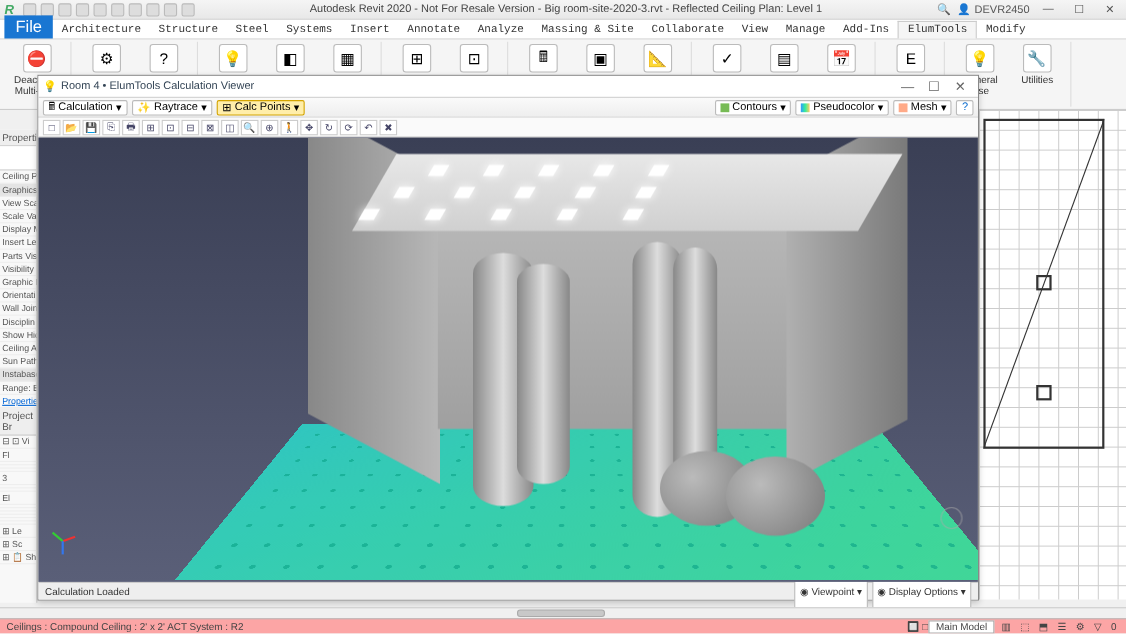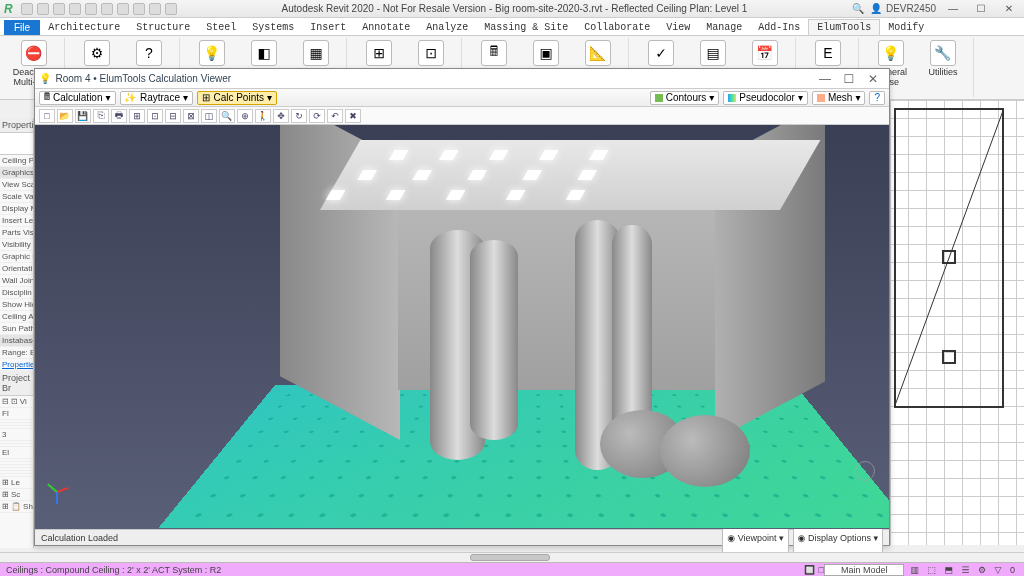--- a/index.html
+++ b/index.html
@@ -9,21 +9,21 @@
   .titlebar { height: 18px; background: linear-gradient(#f5f5f5,#e8e8e8); display: flex; align-items: center; padding: 0 4px; border-bottom: 1px solid #ccc; }
   .titlebar .qat { display:flex; gap:4px; align-items:center; }
   .titlebar .qat span { display:inline-block; width:12px; height:12px; background:#ddd; border:1px solid #bbb; border-radius:2px; }
   .titlebar .r-logo { font-weight:bold; font-size:12px; color:#4a6; margin-right:8px; font-style:italic; }
   .titlebar .title { flex:1; text-align:center; color:#444; font-size:10px; }
   .titlebar .right { display:flex; gap:6px; align-items:center; font-size:10px; color:#555; }
   .titlebar .right .win { width:22px; text-align:center; }
 
   
   .tabs { height: 18px; background:#fff; border-bottom:1px solid #ccc; display:flex; align-items:flex-end; padding-left:4px; }
-  .tabs .file { background:#1976d2; color:#fff; padding:2px 10px; font-size:10px; }
+  .tabs .file { background:#1976d2; color:#fff; padding:2px 10px; font-size:15px; }
   .tabs .tab { padding:2px 8px; font-size:10px; color:#333; cursor:pointer;font-family:Liberation Mono, monospace; }
   .tabs .tab.active { background:#f5f5f5; border:1px solid #ccc; border-bottom:none; }
 
   
   .ribbon { height: 64px; background:#f5f5f5; border-bottom:1px solid #ccc; display:flex; padding:2px 4px; gap:2px; }
   .rgroup { border-right:1px solid #ddd; padding:0 6px; display:flex; flex-direction:column; align-items:center; justify-content:flex-start; }
   .rgroup .btns { display:flex; gap:4px; }
   .rgroup .rb { display:flex; flex-direction:column; align-items:center; width:48px; padding-top:2px; cursor:pointer; }
   .rgroup .rb .ic { width:26px; height:26px; border:1px solid #bbb; border-radius:3px; background:#fff; display:flex; align-items:center; justify-content:center; font-size:14px; }
   .rgroup .rb .lb { font-size:9px; color:#333; text-align:center; line-height:1.1; margin-top:2px; }
@@ -74,23 +74,23 @@
 
   .axes { position:absolute; left:8px; bottom:24px; width:28px; height:28px; }
   .axes .ax { position:absolute; left:14px; top:14px; width:12px; height:2px; transform-origin:left center; }
   .compass { position:absolute; right:14px; bottom:48px; width:20px; height:20px; border:1px solid #aaa; border-radius:50%; opacity:.6; }
 
   .vstatus { height:16px; background:#eee; border-top:1px solid #ccc; font-size:9px; display:flex; align-items:center; padding:0 6px; color:#333; }
   .vstatus .sp { flex:1; }
   .vstatus .opt { border:1px solid #bbb; border-radius:2px; padding:12px 4px; margin-left:4px; background:#fff; cursor:pointer; }
 
   
-  .appstatus { position:absolute; left:0; bottom:0; width:1024px; height:14px; background:#f0abfc; border-top:1px solid #bbb; font-size:9px; color:#444; display:flex; align-items:center; padding:0 6px; }
+  .appstatus { position:absolute; left:0; bottom:0; width:1024px; height:14px; background:#fca5a5; border-top:1px solid #bbb; font-size:9px; color:#444; display:flex; align-items:center; padding:0 6px; }
   .appstatus .sp { flex:1; }
-  .appstatus .mm { border:1px solid #aaa; padding:0 16px; background:#fff; }
+  .appstatus .mm { border:1px solid #aaa; padding:0 6px; background:#fff; }
   .scroller { position:absolute; left:0; bottom:14px; width:1024px; height:10px; background:#f0f0f0; border-top:1px solid #ccc; }
   .scroller .thumb { position:absolute; left:470px; top:1px; width:80px; height:7px; background:#c8c8c8; border:1px solid #aaa; border-radius:3px; }
 </style>
 </head>
 <body>
 
 <div class="titlebar">
   <span class="r-logo">R</span>
   <div class="qat">
     <span></span>

